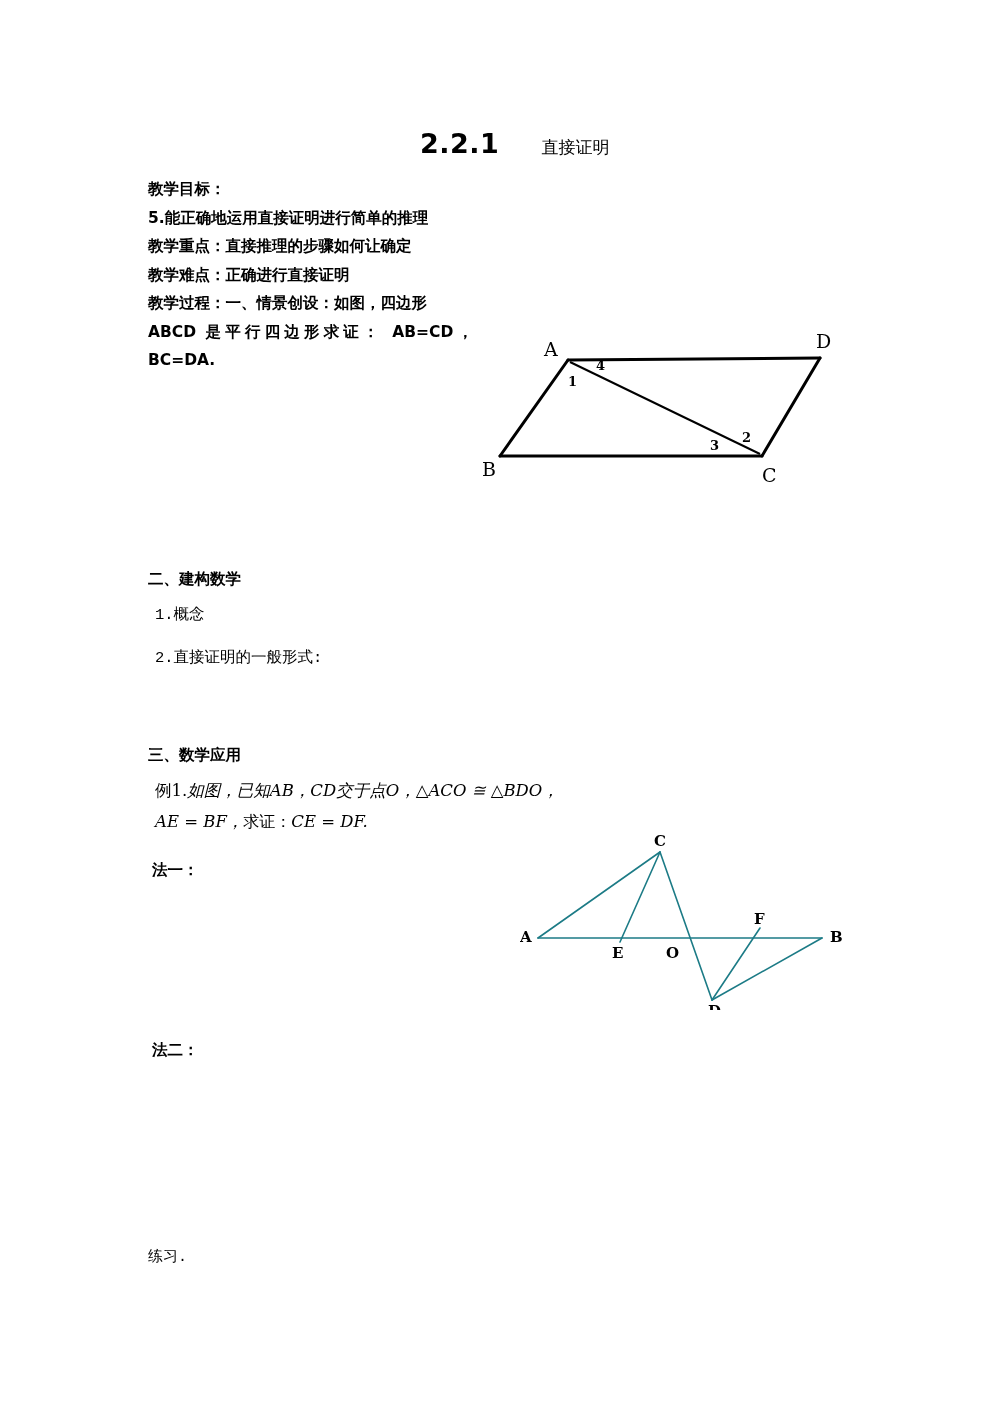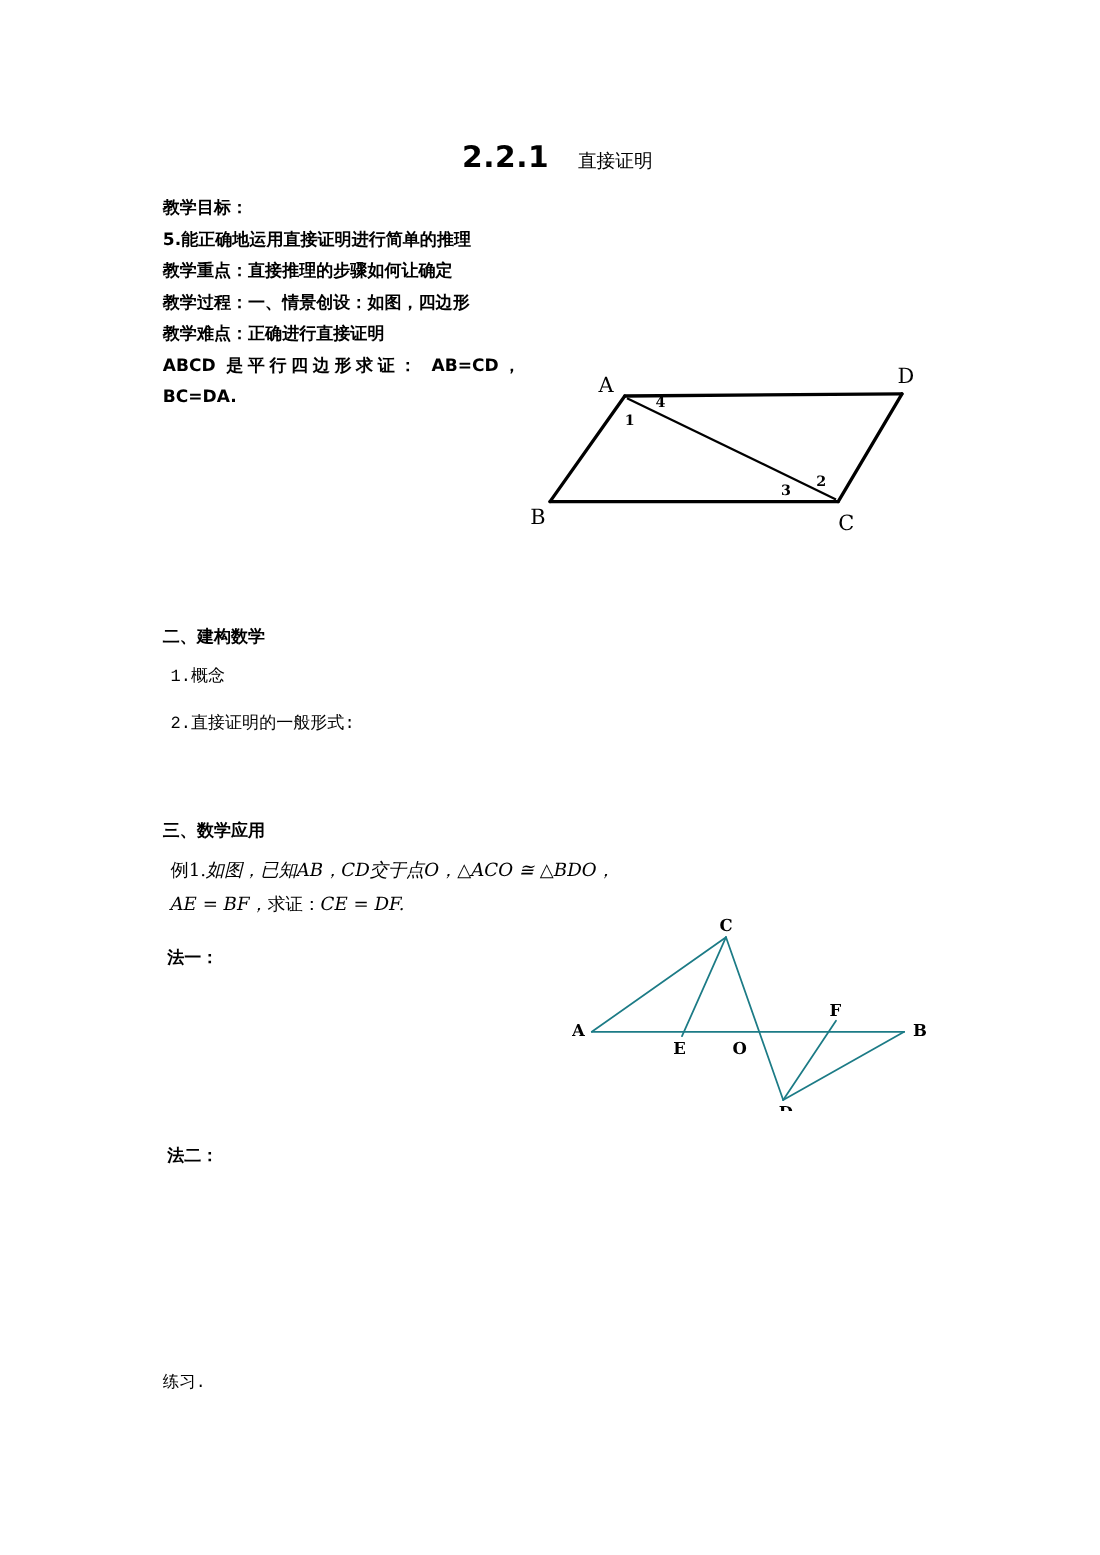--- a/index.html
+++ b/index.html
@@ -30,21 +30,21 @@
     align-items: baseline;
   }
   .title-main {
     font-size: 27px;
     font-weight: bold;
     letter-spacing: 0.5px;
   }
   .title-sub {
     font-size: 17px;
     font-weight: normal;
-    margin-left: 26px;
+    margin-left: 42px;
   }
   
   .lead {
     position: absolute;
     left: 148px;
     top: 175px;
     width: 420px;
     font-size: 15.5px;
     font-weight: bold;
     line-height: 28.5px;
@@ -123,22 +123,22 @@
 
   <div class="title-row">
     <span class="title-main">2.2.1</span>
     <span class="title-sub">直接证明</span>
   </div>
 
   <div class="lead">
     <div class="line">教学目标：</div>
     <div class="line">5.能正确地运用直接证明进行简单的推理</div>
     <div class="line">教学重点：直接推理的步骤如何让确定</div>
+    <div class="line">教学难点：正确进行直接证明</div>
     <div class="line">教学过程：一、情景创设：如图，四边形</div>
-    <div class="line">教学难点：正确进行直接证明</div>
     <div class="line justify-line">ABCD 是平行四边形求证： AB=CD，</div>
     <div class="line">BC=DA.</div>
   </div>
 
   <div class="fig1">
     <svg width="380" height="170" viewBox="0 0 380 170" xmlns="http://www.w3.org/2000/svg">
       <g stroke="#000000" stroke-width="3" fill="none" stroke-linecap="round">
         <path d="M 88 40 L 340 38"></path>
         <path d="M 88 40 L 20 136"></path>
         <path d="M 20 136 L 282 136"></path>

